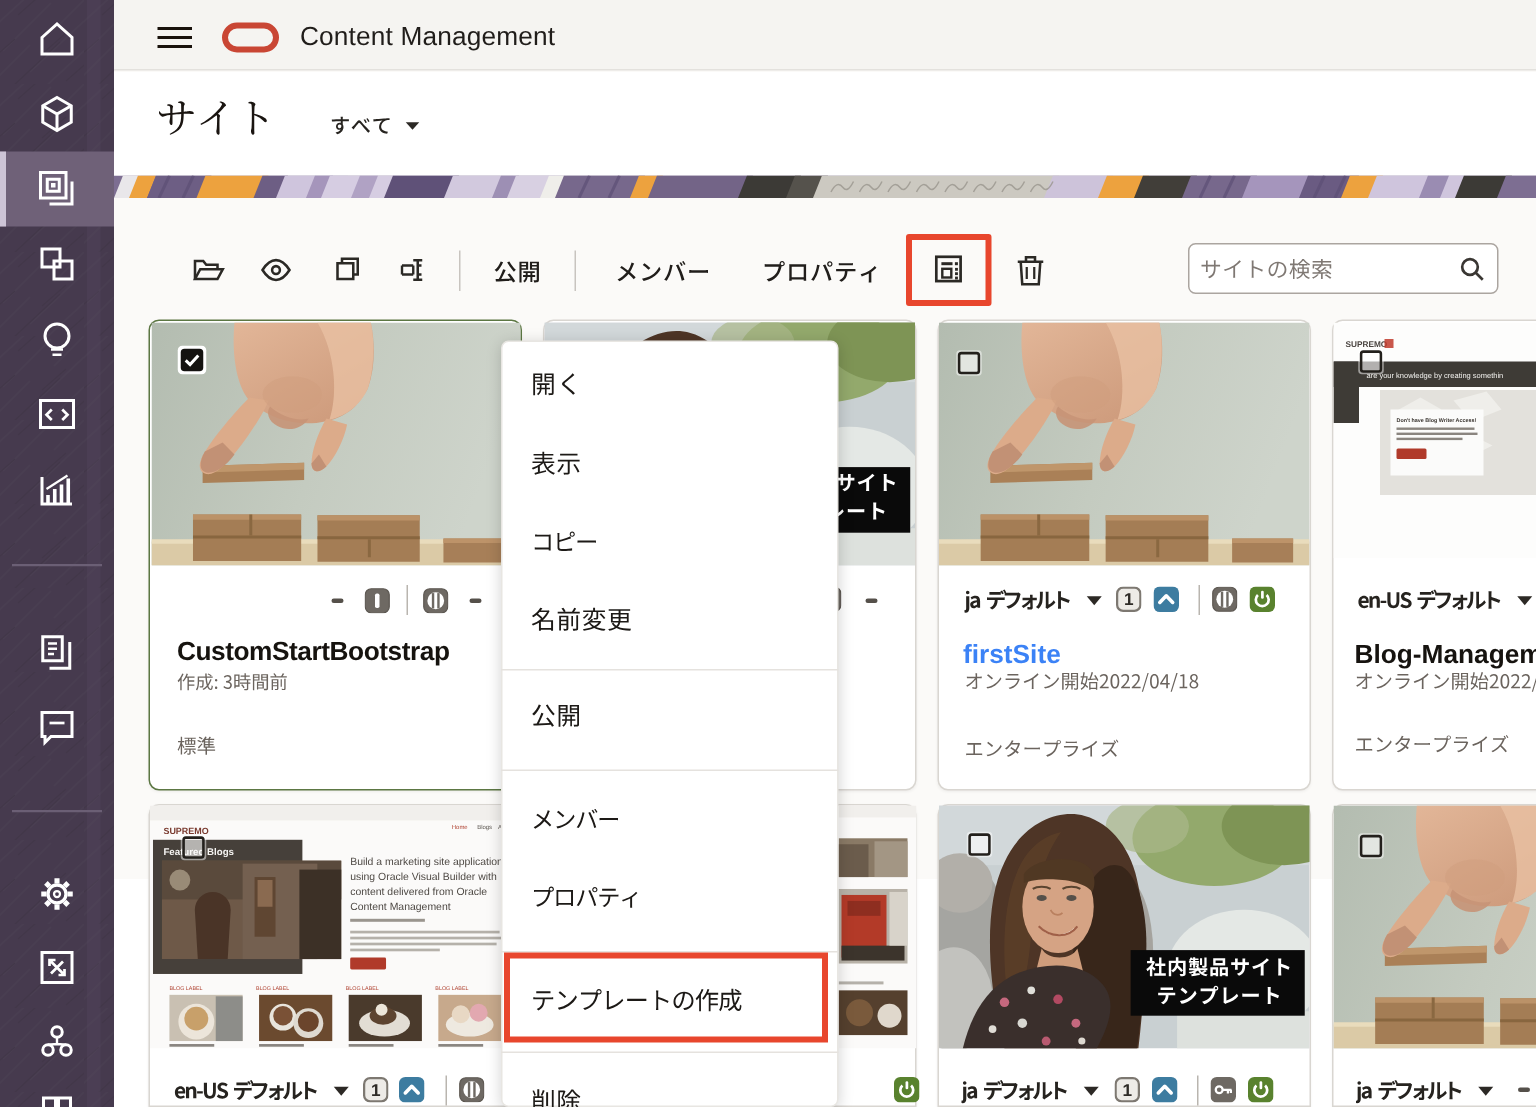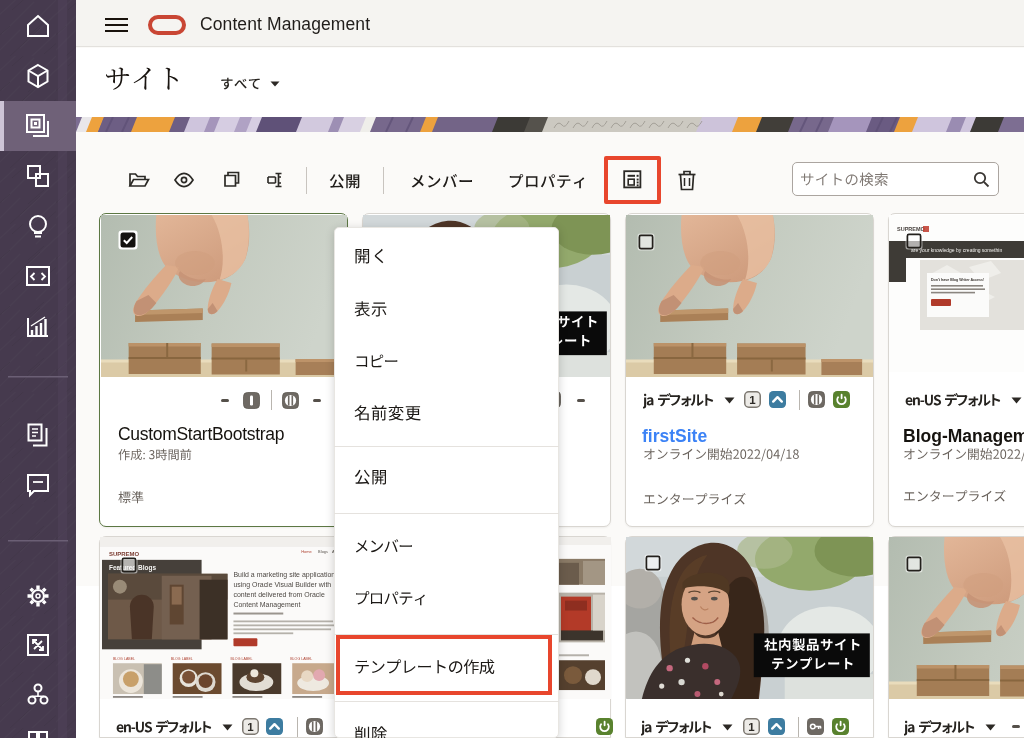--- a/index.html
+++ b/index.html
@@ -187,21 +187,21 @@
 <rect x="7" y="3.6" width="3" height="9.8" rx="1.2" fill="#fff"></rect>
     </svg>
     <div class="abs" style="left:271px;top:390.0px;width:1px;height:20px;background:#b9b5af"></div>
     <svg class="abs" style="left:281.75px;top:391.75px" width="17" height="17" viewBox="0 0 17 17">
 <rect x="0.5" y="0.5" width="16" height="16" rx="4" fill="#6e6963" stroke="#5d5852" stroke-width="0.8"></rect>
 <circle cx="8.5" cy="8.5" r="5.6" fill="#fff"></circle>
 <rect x="5.9" y="3.4" width="1.6" height="10.2" fill="#6e6963"></rect>
 <rect x="9.5" y="3.4" width="1.6" height="10.2" fill="#6e6963"></rect>
     </svg>
     <div class="abs" style="left:313px;top:398.5px;width:8px;height:3px;background:#55504a;border-radius:1.5px"></div>
-    <div class="abs" style="left:118px;top:424px;font-size:17.5px;font-weight:normal;color:#16130f;letter-spacing:-0.3px">CustomStartBootstrap</div>
+    <div class="abs" style="left:118px;top:424px;font-size:17.5px;font-weight:bold;color:#16130f;letter-spacing:-0.3px">CustomStartBootstrap</div>
     <svg style="position:absolute;left:118px;top:444.8px" width="76" height="20" viewBox="0 -14.15 76 20">
       <path d="M6.4 -10.1C5.8 -8.3 4.8 -6.5 3.7 -5.4C3.9 -5.2 4.3 -4.9 4.4 -4.8C5.1 -5.5 5.6 -6.3 6.2 -7.3H7.0V1.0H7.9V-2.0H11.6V-2.9H7.9V-4.7H11.5V-5.6H7.9V-7.3H11.7V-8.2H6.6C6.9 -8.7 7.1 -9.3 7.3 -9.9ZM3.5 -10.2C2.8 -8.3 1.6 -6.5 0.4 -5.3C0.6 -5.1 0.9 -4.6 1.0 -4.4C1.4 -4.8 1.8 -5.3 2.2 -5.9V1.0H3.1V-7.3C3.6 -8.1 4.0 -9.0 4.4 -9.9Z M18.8 -10.2C18.8 -9.5 18.9 -8.8 18.9 -8.2H13.8V-4.7C13.8 -3.2 13.7 -1.0 12.6 0.5C12.9 0.6 13.2 0.9 13.4 1.1C14.5 -0.5 14.7 -3.0 14.7 -4.7V-4.8H16.9C16.9 -2.7 16.8 -1.9 16.7 -1.8C16.6 -1.6 16.5 -1.6 16.3 -1.6C16.1 -1.6 15.6 -1.6 15.0 -1.7C15.1 -1.5 15.2 -1.1 15.2 -0.8C15.8 -0.8 16.4 -0.8 16.7 -0.8C17.1 -0.9 17.3 -0.9 17.5 -1.2C17.7 -1.5 17.8 -2.5 17.8 -5.3C17.8 -5.4 17.8 -5.7 17.8 -5.7H14.7V-7.3H19.0C19.1 -5.3 19.4 -3.5 19.9 -2.1C19.1 -1.2 18.1 -0.4 17.0 0.2C17.2 0.3 17.6 0.7 17.7 0.9C18.6 0.4 19.5 -0.3 20.2 -1.1C20.8 0.1 21.5 0.9 22.5 0.9C23.4 0.9 23.7 0.3 23.9 -1.8C23.7 -1.9 23.3 -2.1 23.1 -2.3C23.0 -0.7 22.9 -0.0 22.5 -0.0C21.9 -0.0 21.4 -0.7 20.9 -1.9C21.8 -3.1 22.5 -4.5 23.1 -6.1L22.1 -6.3C21.8 -5.1 21.2 -4.0 20.6 -3.0C20.3 -4.2 20.0 -5.6 19.9 -7.3H23.8V-8.2H19.8C19.8 -8.8 19.8 -9.5 19.8 -10.2ZM20.4 -9.6C21.2 -9.2 22.1 -8.6 22.6 -8.2L23.1 -8.8C22.7 -9.2 21.7 -9.8 20.9 -10.2Z M26.1 -4.8C26.5 -4.8 26.9 -5.1 26.9 -5.6C26.9 -6.1 26.5 -6.5 26.1 -6.5C25.6 -6.5 25.3 -6.1 25.3 -5.6C25.3 -5.1 25.6 -4.8 26.1 -4.8ZM26.1 0.2C26.5 0.2 26.9 -0.2 26.9 -0.7C26.9 -1.2 26.5 -1.5 26.1 -1.5C25.6 -1.5 25.3 -1.2 25.3 -0.7C25.3 -0.2 25.6 0.2 26.1 0.2Z M33.7 0.2C35.3 0.2 36.6 -0.8 36.6 -2.4C36.6 -3.6 35.8 -4.4 34.7 -4.7V-4.7C35.7 -5.1 36.3 -5.8 36.3 -6.9C36.3 -8.3 35.2 -9.1 33.7 -9.1C32.7 -9.1 31.9 -8.6 31.2 -8.0L31.8 -7.3C32.3 -7.8 32.9 -8.2 33.7 -8.2C34.6 -8.2 35.2 -7.6 35.2 -6.8C35.2 -5.8 34.6 -5.1 32.7 -5.1V-4.2C34.8 -4.2 35.5 -3.5 35.5 -2.4C35.5 -1.4 34.7 -0.8 33.7 -0.8C32.6 -0.8 32.0 -1.3 31.5 -1.8L30.9 -1.1C31.5 -0.4 32.3 0.2 33.7 0.2Z M42.7 -2.5C43.3 -1.9 44.0 -1.0 44.3 -0.4L45.1 -0.9C44.8 -1.5 44.1 -2.4 43.5 -3.0ZM45.0 -10.3V-8.8H42.4V-8.0H45.0V-6.4H41.9V-5.6H46.6V-4.2H42.0V-3.4H46.6V-0.1C46.6 0.1 46.5 0.1 46.3 0.1C46.2 0.1 45.5 0.1 44.7 0.1C44.8 0.4 45.0 0.7 45.0 1.0C46.0 1.0 46.6 1.0 47.0 0.8C47.4 0.7 47.5 0.4 47.5 -0.1V-3.4H48.9V-4.2H47.5V-5.6H49.1V-6.4H45.9V-8.0H48.5V-8.8H45.9V-10.3ZM40.8 -5.1V-2.3H39.1V-5.1ZM40.8 -5.9H39.1V-8.6H40.8ZM38.2 -9.5V-0.4H39.1V-1.4H41.7V-9.5Z M57.0 -2.1V-0.9H54.1V-2.1ZM57.0 -2.8H54.1V-3.9H57.0ZM53.3 -4.6V0.5H54.1V-0.2H57.9V-4.6ZM54.2 -7.3V-6.2H51.5V-7.3ZM54.2 -8.0H51.5V-9.0H54.2ZM59.7 -7.3V-6.2H57.0V-7.3ZM59.7 -8.0H57.0V-9.0H59.7ZM60.2 -9.7H56.1V-5.5H59.7V-0.2C59.7 -0.0 59.7 0.0 59.5 0.0C59.2 0.0 58.5 0.1 57.8 0.0C57.9 0.3 58.0 0.7 58.1 1.0C59.1 1.0 59.7 1.0 60.1 0.8C60.5 0.6 60.7 0.4 60.7 -0.2V-9.7ZM50.6 -9.7V1.0H51.5V-5.5H55.0V-9.7Z M69.1 -6.3V-1.3H69.9V-6.3ZM71.5 -6.6V-0.2C71.5 0.0 71.5 0.1 71.3 0.1C71.1 0.1 70.4 0.1 69.7 0.0C69.8 0.3 70.0 0.7 70.0 0.9C70.9 0.9 71.6 0.9 71.9 0.8C72.3 0.6 72.4 0.4 72.4 -0.2V-6.6ZM70.5 -10.3C70.2 -9.7 69.8 -8.9 69.4 -8.3H65.7L66.3 -8.5C66.1 -9.0 65.6 -9.7 65.1 -10.3L64.2 -10.0C64.7 -9.5 65.1 -8.8 65.4 -8.3H62.3V-7.5H73.2V-8.3H70.4C70.8 -8.8 71.2 -9.4 71.5 -10.0ZM66.7 -3.7V-2.4H64.0V-3.7ZM66.7 -4.4H64.0V-5.6H66.7ZM63.1 -6.4V0.9H64.0V-1.7H66.7V-0.1C66.7 0.1 66.6 0.1 66.5 0.1C66.3 0.1 65.7 0.1 65.1 0.1C65.2 0.3 65.4 0.7 65.4 0.9C66.3 0.9 66.8 0.9 67.1 0.8C67.5 0.6 67.6 0.4 67.6 -0.1V-6.4Z" fill="#6b645e"></path>
     </svg>
     <svg style="position:absolute;left:118px;top:486.9px" width="28" height="21" viewBox="0 -15.08 28 21">
       <path d="M5.7 -4.7V-4.0H11.8V-4.7ZM10.0 -1.4C10.7 -0.8 11.5 0.1 11.8 0.6L12.6 0.1C12.2 -0.5 11.4 -1.3 10.7 -1.9ZM6.4 -1.9C6.0 -1.3 5.2 -0.5 4.4 0.0C4.6 0.2 4.9 0.4 5.0 0.6C5.8 0.1 6.6 -0.7 7.1 -1.5ZM5.4 -8.6V-5.5H12.2V-8.6H10.1V-9.5H12.5V-10.3H5.0V-9.5H7.3V-8.6ZM8.1 -9.5H9.3V-8.6H8.1ZM4.9 -3.0V-2.2H8.2V0.1C8.2 0.2 8.2 0.2 8.0 0.2C7.8 0.3 7.4 0.3 6.7 0.2C6.9 0.5 7.0 0.8 7.0 1.1C7.8 1.1 8.4 1.0 8.7 0.9C9.0 0.8 9.1 0.5 9.1 0.1V-2.2H12.5V-3.0ZM6.2 -7.9H7.4V-6.3H6.2ZM8.1 -7.9H9.3V-6.3H8.1ZM10.0 -7.9H11.3V-6.3H10.0ZM2.5 -10.9V-8.1H0.7V-7.2H2.4C2.0 -5.4 1.2 -3.4 0.4 -2.3C0.6 -2.1 0.8 -1.7 0.9 -1.4C1.5 -2.3 2.1 -3.6 2.5 -5.0V1.0H3.4V-5.1C3.8 -4.5 4.2 -3.7 4.4 -3.3L5.0 -4.0C4.7 -4.4 3.7 -5.8 3.4 -6.3V-7.2H4.9V-8.1H3.4V-10.9Z M14.5 -10.2C15.2 -9.9 16.1 -9.4 16.6 -9.1L17.1 -9.9C16.6 -10.2 15.7 -10.6 15.0 -10.9ZM13.5 -8.0C14.2 -7.8 15.2 -7.3 15.6 -7.0L16.1 -7.8C15.6 -8.1 14.7 -8.5 14.0 -8.7ZM13.9 -3.9 14.6 -3.1C15.4 -4.0 16.2 -5.0 17.0 -5.9L16.5 -6.6C15.6 -5.6 14.6 -4.5 13.9 -3.9ZM13.7 -2.4V-1.5H19.0V1.1H20.0V-1.5H25.4V-2.4H20.0V-3.5H19.0V-2.4ZM21.6 -10.9C21.4 -10.5 21.2 -10.0 20.9 -9.5H19.1C19.3 -9.9 19.6 -10.3 19.8 -10.7L18.8 -11.0C18.2 -9.7 17.2 -8.4 16.2 -7.6C16.4 -7.5 16.8 -7.1 17.0 -7.0C17.2 -7.2 17.5 -7.5 17.8 -7.8V-3.5H25.1V-4.4H21.8V-5.3H24.4V-6.1H21.8V-7.0H24.4V-7.7H21.8V-8.7H24.8V-9.5H21.9C22.1 -9.9 22.4 -10.3 22.6 -10.7ZM18.8 -8.7H20.9V-7.7H18.8ZM18.8 -4.4V-5.3H20.9V-4.4ZM18.8 -7.0H20.9V-6.1H18.8Z" fill="#6b645e"></path>
     </svg>
     <div class="abs" style="left:362px;top:213px;width:249px;height:314px;background:#fff;border:1px solid #d9d6d1;border-radius:7px;box-shadow:0 1px 2px rgba(0,0,0,0.05)"></div>
     <svg class="abs" style="left:363px;top:214.5px" width="247" height="162" viewBox="0 0 249 163" preserveAspectRatio="none">
 <rect width="249" height="163" fill="#c9d0d2"></rect>
 <rect width="249" height="40" fill="#d2d8da"></rect>

